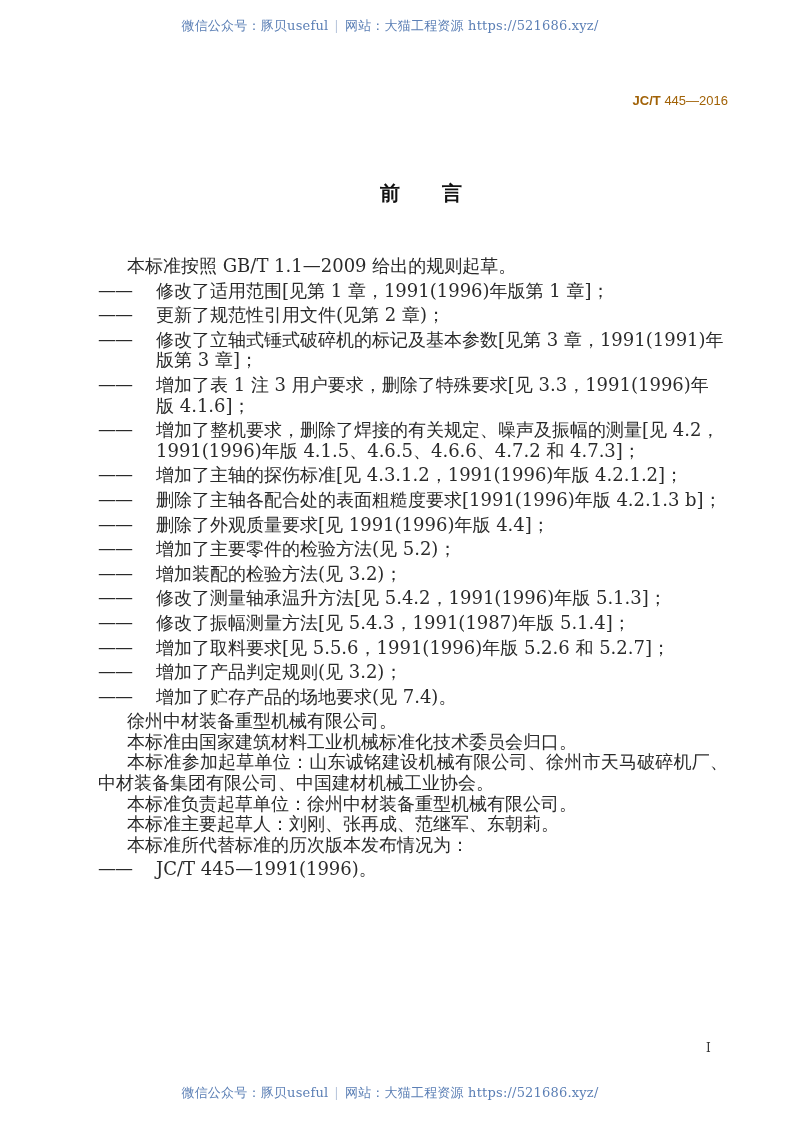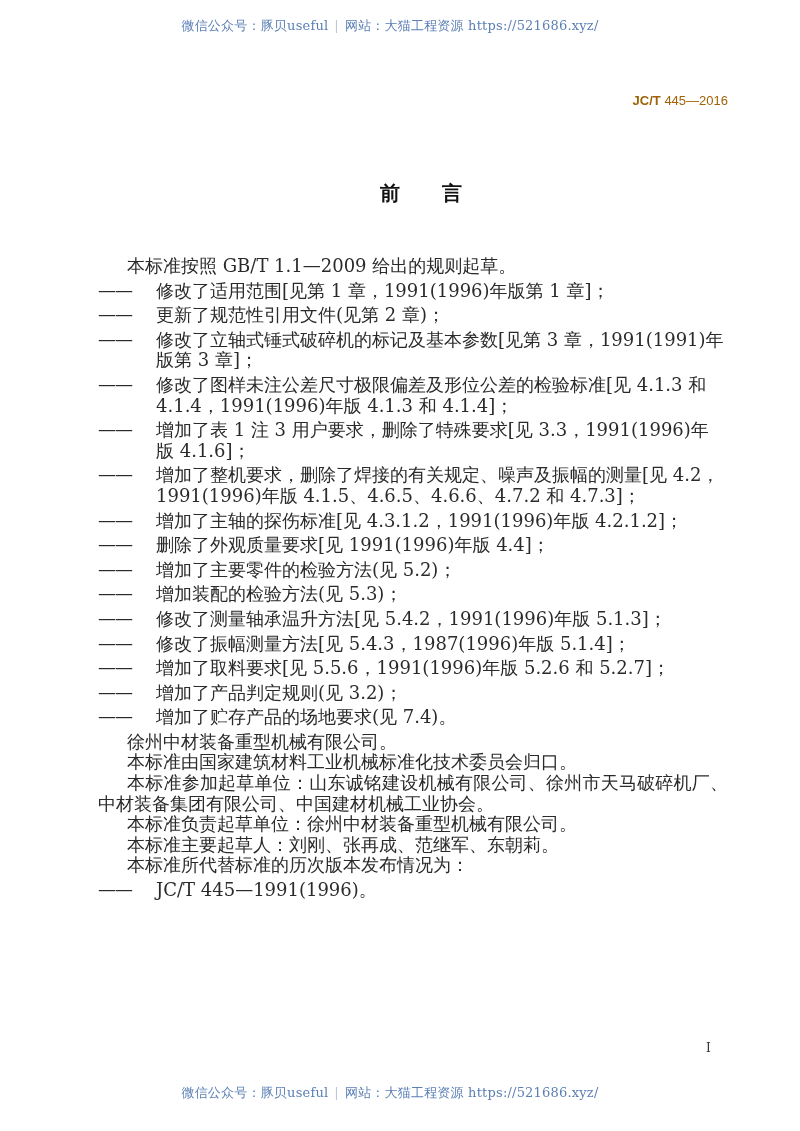--- a/index.html
+++ b/index.html
@@ -38,29 +38,29 @@
 
 <div class="title">前言</div>
 
 <div class="body">
   <p class="p">本标准按照 GB/T 1.1—2009 给出的规则起草。</p>
 
   <div>
     <p class="item"><span class="dash">——</span><span>修改了适用范围[见第 1 章，1991(1996)年版第 1 章]；</span></p>
     <p class="item"><span class="dash">——</span><span>更新了规范性引用文件(见第 2 章)；</span></p>
     <p class="item"><span class="dash">——</span><span>修改了立轴式锤式破碎机的标记及基本参数[见第 3 章，1991(1991)年版第 3 章]；</span></p>
-    <p class="item"><span class="dash">——</span><span>修改了图样未注公差尺寸极限偏差及形位公差的检验标准[见 4.1.3 和 4.1.4，1991(1996)年版 4.1.3 和 4.1.4]；</span></p>
     <p class="item"><span class="dash">——</span><span>增加了表 1 注 3 用户要求，删除了特殊要求[见 3.3，1991(1996)年版 4.1.6]；</span></p>
     <p class="item"><span class="dash">——</span><span>增加了整机要求，删除了焊接的有关规定、噪声及振幅的测量[见 4.2，1991(1996)年版 4.1.5、4.6.5、4.6.6、4.7.2 和 4.7.3]；</span></p>
     <p class="item"><span class="dash">——</span><span>增加了主轴的探伤标准[见 4.3.1.2，1991(1996)年版 4.2.1.2]；</span></p>
+    <p class="item"><span class="dash">——</span><span>删除了主轴各配合处的表面粗糙度要求[1991(1996)年版 4.2.1.3 b]；</span></p>
     <p class="item"><span class="dash">——</span><span>删除了外观质量要求[见 1991(1996)年版 4.4]；</span></p>
     <p class="item"><span class="dash">——</span><span>增加了主要零件的检验方法(见 5.2)；</span></p>
-    <p class="item"><span class="dash">——</span><span>增加装配的检验方法(见 5.3)；</span></p>
+    <p class="item"><span class="dash">——</span><span>增加装配的检验方法(见 3.2)；</span></p>
     <p class="item"><span class="dash">——</span><span>修改了测量轴承温升方法[见 5.4.2，1991(1996)年版 5.1.3]；</span></p>
-    <p class="item"><span class="dash">——</span><span>修改了振幅测量方法[见 5.4.3，1987(1996)年版 5.1.4]；</span></p>
+    <p class="item"><span class="dash">——</span><span>修改了振幅测量方法[见 5.4.3，1991(1987)年版 5.1.4]；</span></p>
     <p class="item"><span class="dash">——</span><span>增加了取料要求[见 5.5.6，1991(1996)年版 5.2.6 和 5.2.7]；</span></p>
     <p class="item"><span class="dash">——</span><span>增加了产品判定规则(见 3.2)；</span></p>
     <p class="item"><span class="dash">——</span><span>增加了贮存产品的场地要求(见 7.4)。</span></p>
   </div>
 
   <p class="p">徐州中材装备重型机械有限公司。</p>
   <p class="p">本标准由国家建筑材料工业机械标准化技术委员会归口。</p>
   <p class="p">本标准参加起草单位：山东诚铭建设机械有限公司、徐州市天马破碎机厂、中材装备集团有限公司、中国建材机械工业协会。</p>
   <p class="p">本标准负责起草单位：徐州中材装备重型机械有限公司。</p>
   <p class="p">本标准主要起草人：刘刚、张再成、范继军、东朝莉。</p>

